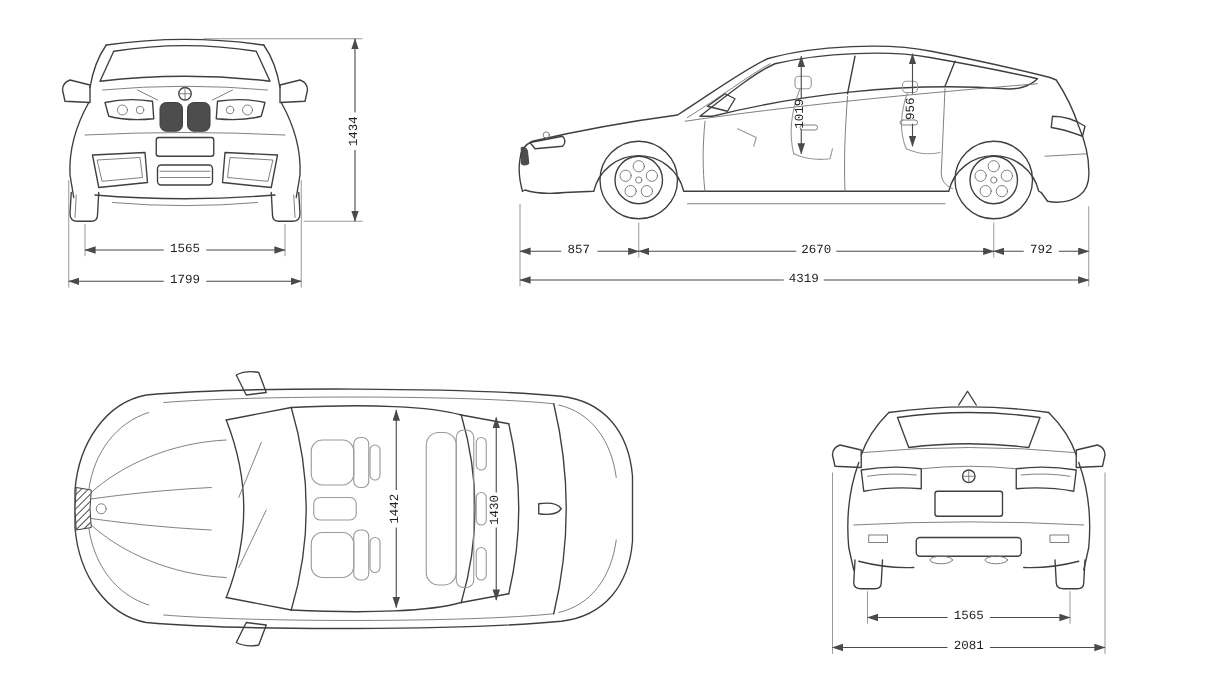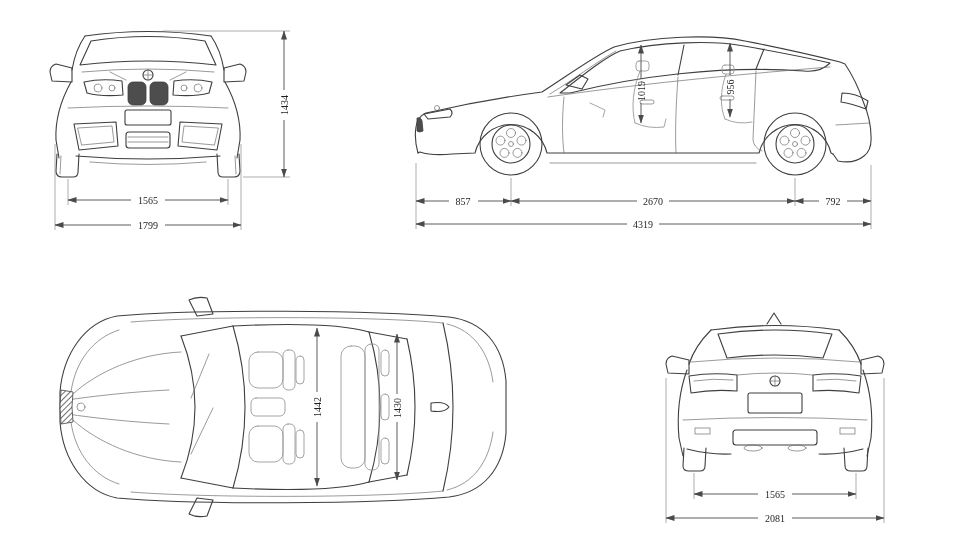--- a/index.html
+++ b/index.html
@@ -1,17 +1,17 @@
 <!DOCTYPE html>
 <html><head>
 <meta charset="utf-8">
 <style>
   html,body{margin:0;padding:0;background:#ffffff;}
   .stage{position:relative;width:967px;height:546px;background:#ffffff;overflow:hidden;
-         font-family:Liberation Serif, serif;}
+         font-family:Liberation Mono, monospace;}
   .view{position:absolute;}
   .car{stroke:#3f3f3f;stroke-width:1.1;fill:none;stroke-linecap:round;stroke-linejoin:round;}
   .car-thin{stroke:#6f6f6f;stroke-width:0.7;fill:none;stroke-linecap:round;}
   .car-interior{stroke:#9a9a9a;stroke-width:0.9;fill:none;stroke-linecap:round;stroke-linejoin:round;}
   .dark{fill:#4d4d4d;stroke:#3f3f3f;stroke-width:0.8;}
   .dim{stroke:#4a4a4a;stroke-width:0.9;fill:none;}
   .ext{stroke:#8a8a8a;stroke-width:0.7;fill:none;}
   .dim-label{font-size:10px;fill:#1f1f1f;text-anchor:middle;dominant-baseline:central;}
 </style>
 </head>

